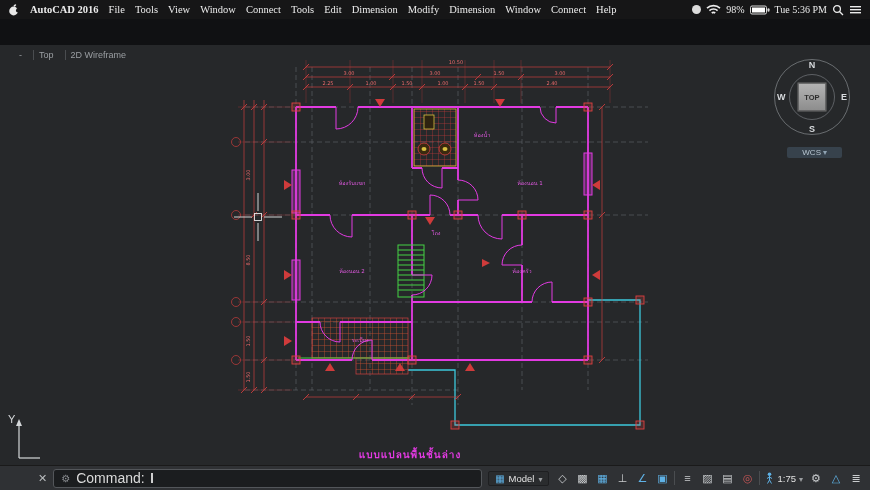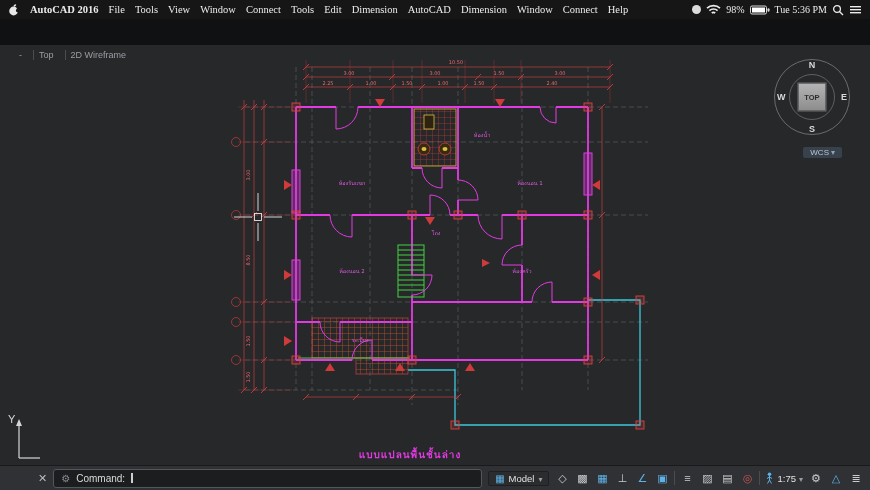--- a/index.html
+++ b/index.html
@@ -41,35 +41,35 @@
   .vc-inner{position:absolute;left:15px;top:15px;width:44px;height:44px;border:1px solid rgba(160,165,170,.45);border-radius:50%;}
   .vc-letter{position:absolute;color:#d8dbde;font-size:9px;font-weight:bold;}
   .vc-n{top:1px;left:50%;transform:translateX(-50%);}
   .vc-s{bottom:1px;left:50%;transform:translateX(-50%);}
   .vc-w{left:3px;top:50%;transform:translateY(-50%);}
   .vc-e{right:3px;top:50%;transform:translateY(-50%);}
   .vc-face{position:absolute;left:50%;top:50%;transform:translate(-50%,-50%);width:27px;height:27px;
     background:linear-gradient(#b4b4b4,#8d8d8d);color:#2e2e2e;font-size:7.5px;font-weight:bold;
     display:flex;align-items:center;justify-content:center;border:1px solid #6e6e6e;cursor:pointer;}
   .wcs-chip{position:absolute;top:102px;right:28px;background:#37424c;color:#b9c7d2;font-size:8px;
-    padding:1px 7px;border-radius:2px;cursor:pointer;}
+    padding:1px 15px;border-radius:2px;cursor:pointer;}
   .wcs-chip .caret::after{content:"▾";margin-left:2px;color:#8fa3b2;}
 
   
   .ucs{position:absolute;left:6px;bottom:2px;width:40px;height:52px;}
 
   
   .bottombar{position:absolute;left:0;right:0;bottom:0;height:24px;background:#2f3134;
     border-top:1px solid #1a1a1a;display:flex;align-items:center;padding:0 6px;gap:6px;}
   .close-x{margin-left:32px;color:#b9bcbe;font-size:11px;cursor:pointer;line-height:1;}
   .close-x::after{content:"✕";}
   .cmd-palette{width:458px;height:17px;background:#1b1d1f;border:1px solid #53565a;border-radius:3px;
     display:flex;align-items:center;gap:6px;padding:0 7px;}
   .cmd-gear{color:#8b8e92;font-size:10px;}
-  .cmd-text{color:#dadada;font-size:10px;}
+  .cmd-text{color:#dadada;font-size:14px;}
   .cmd-caret{width:2px;height:10px;background:#cfcfcf;}
   .st-right{margin-left:auto;display:flex;align-items:center;gap:5px;}
   .model-btn{display:flex;align-items:center;gap:4px;background:#2a2c2e;border:1px solid #1e1f21;
     border-radius:2px;padding:1px 6px;color:#e2e2e2;font-size:9.5px;cursor:pointer;}
   .model-btn .mglyph{color:#5fb2e6;font-size:10px;}
   .caret-sm::after{content:"▾";font-size:8px;color:#9a9da0;}
   .icon-row{display:flex;align-items:center;gap:4px;}
   .st-icon{width:16px;text-align:center;font-size:11px;color:#c9ccce;cursor:pointer;line-height:1;}
   .st-sep{width:1px;height:14px;background:#4a4d50;display:inline-block;}
   .scale-btn{display:flex;align-items:center;gap:3px;color:#e2e2e2;font-size:9.5px;cursor:pointer;}
@@ -93,21 +93,21 @@
       <span class="app-name">AutoCAD 2016</span>
       <span style="display:flex;gap:10px;">
           <span class="menu-item">File</span>
           <span class="menu-item">Tools</span>
           <span class="menu-item">View</span>
           <span class="menu-item">Window</span>
           <span class="menu-item">Connect</span>
           <span class="menu-item">Tools</span>
           <span class="menu-item">Edit</span>
           <span class="menu-item">Dimension</span>
-          <span class="menu-item">AutoCAD</span>
+          <span class="menu-item">Modify</span>
           <span class="menu-item">Dimension</span>
           <span class="menu-item">Window</span>
           <span class="menu-item">Connect</span>
           <span class="menu-item">Help</span>
         </span>
     </div>
     <div class="menu-right">
       <span class="dot-icon"></span>
       <svg width="15" height="11" viewBox="0 0 15 11">
         <path d="M1 4.2a9.5 9.5 0 0 1 13 0" stroke="#ececec" stroke-width="1.6" fill="none"></path>

